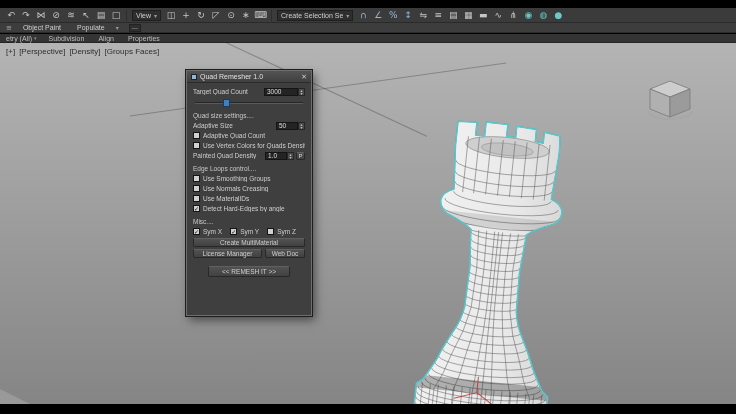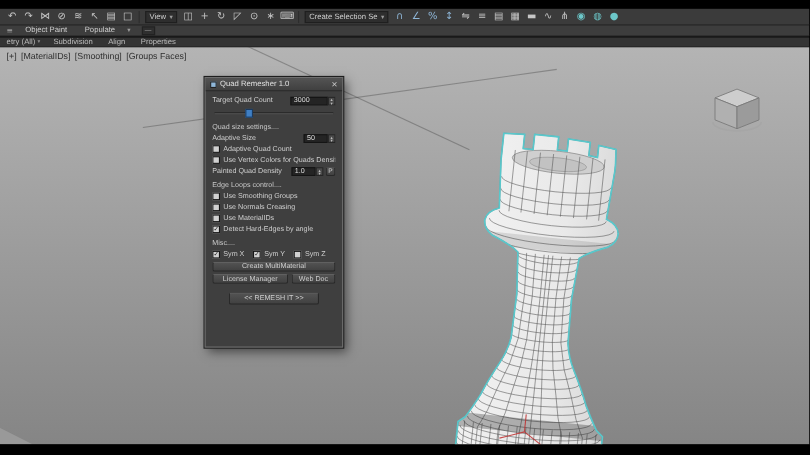--- a/index.html
+++ b/index.html
@@ -268,23 +268,23 @@
 
   <div class="viewport">
 
     <div class="grid-line gl-a"></div>
     <div class="grid-line gl-b"></div>
 
     <div class="vp-label">
 
         <span><span>[+]</span></span>
 
-        <span><span>[MaterialIDs]</span></span>
-
-        <span><span>[Smoothing]</span></span>
+        <span><span>[Perspective]</span></span>
+
+        <span><span>[Density]</span></span>
 
         <span><span>[Groups Faces]</span></span>
       </div>
 
     <svg class="view-cube" viewBox="0 0 48 46">
       <path d="M2,34 a22,8 0 0 0 44,0" fill="none" stroke="#a6a6a6" stroke-width="1.5"></path>
       <polygon points="24,4 44,12 24,20 4,12" fill="#cdcdcd" stroke="#7a7a7a" stroke-width="0.8"></polygon>
       <polygon points="4,12 24,20 24,40 4,32" fill="#b0b0b0" stroke="#7a7a7a" stroke-width="0.8"></polygon>
       <polygon points="24,20 44,12 44,32 24,40" fill="#9b9b9b" stroke="#7a7a7a" stroke-width="0.8"></polygon>
     </svg>

